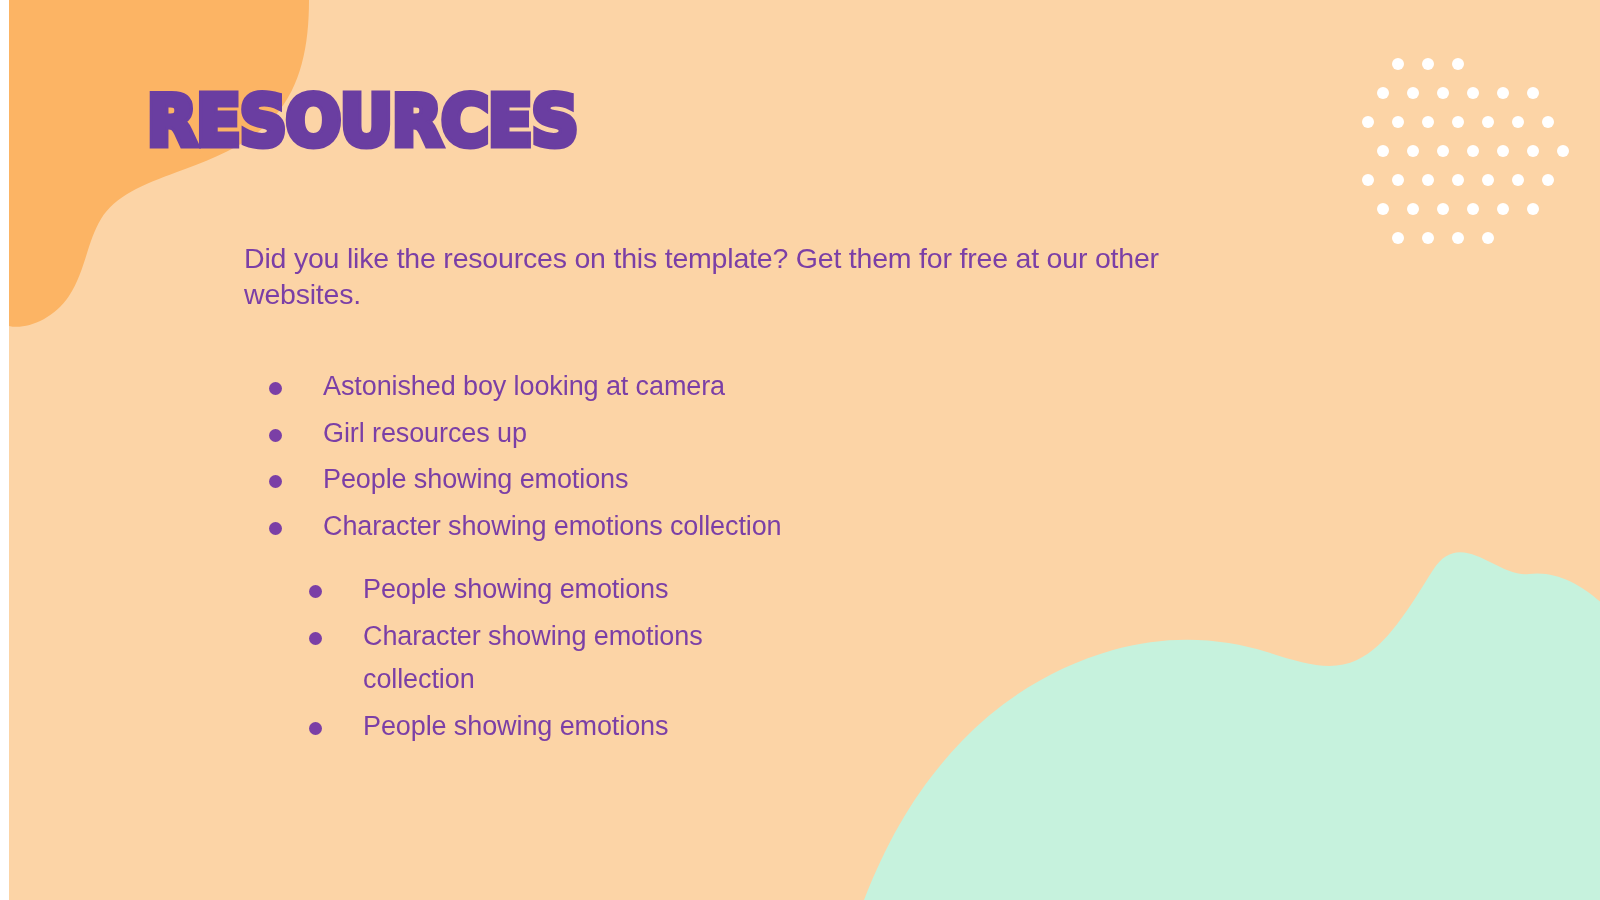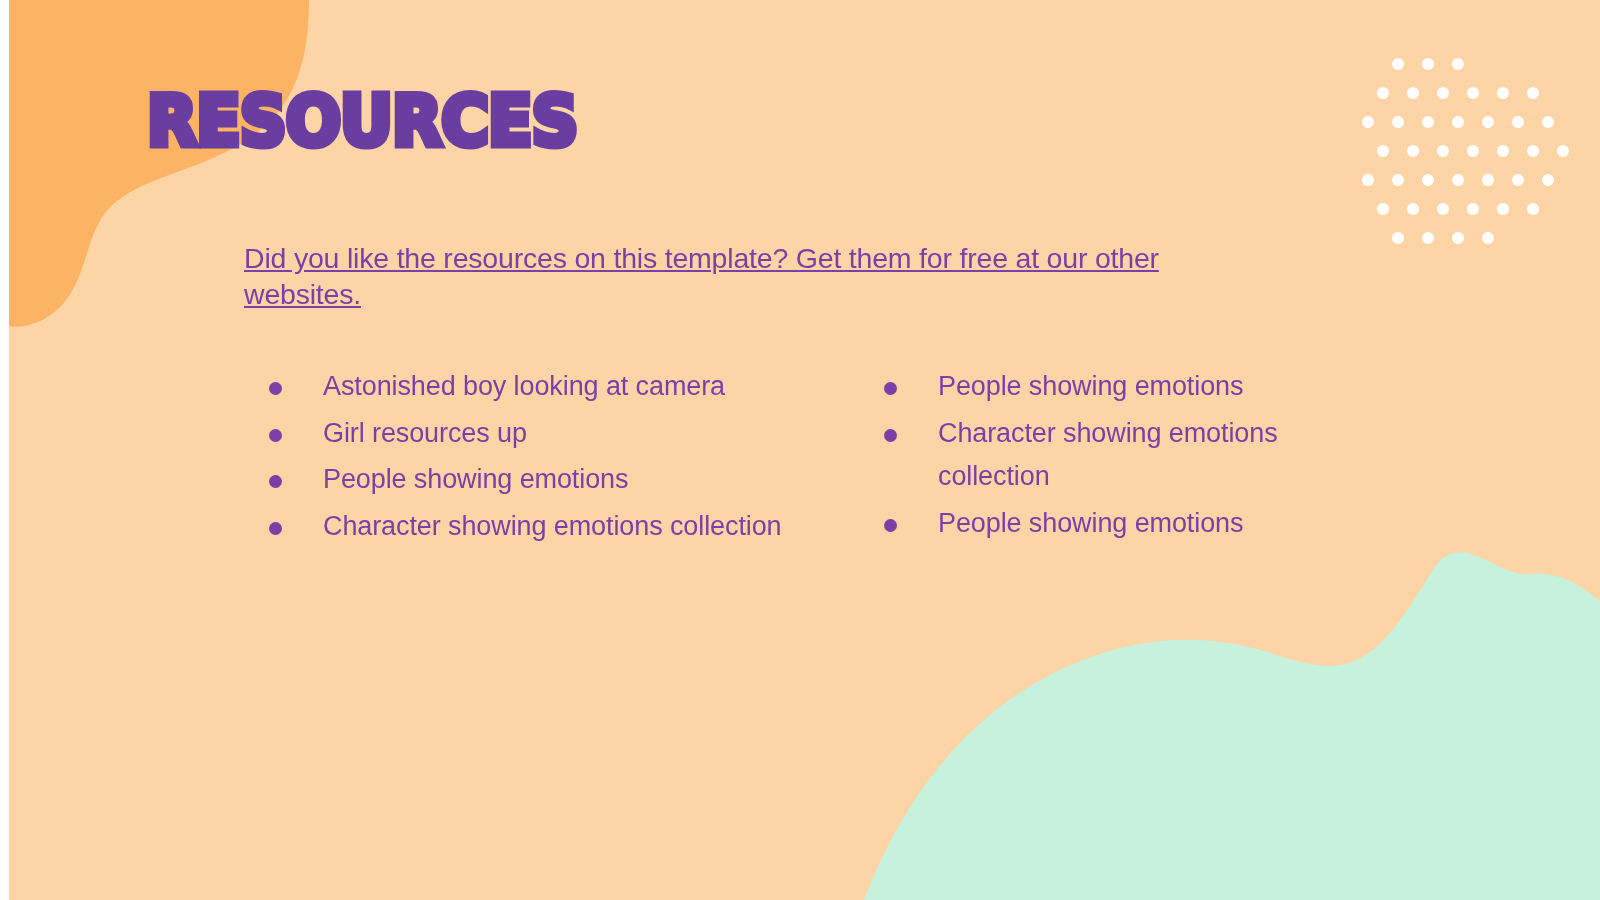--- a/index.html
+++ b/index.html
@@ -54,31 +54,31 @@
   .intro {
     position: absolute;
     left: 235px;
     top: 241px;
     width: 1010px;
     margin: 0;
     font-size: 28.5px;
     line-height: 1.26;
     color: #7b3fa6;
     letter-spacing: -0.2px;
-    text-decoration: underline;
   }
 
   
   .columns {
     position: absolute;
     left: 235px;
     top: 365px;
     width: 1150px;
     display: flex;
-    gap: 0;
+    gap: 16px;
+    flex-direction: column;
   }
   .column {
     width: 575px;
   }
   .column.col-right {
     padding-left: 40px;
     box-sizing: border-box;
   }
   .bullet-list {
     list-style: none;

